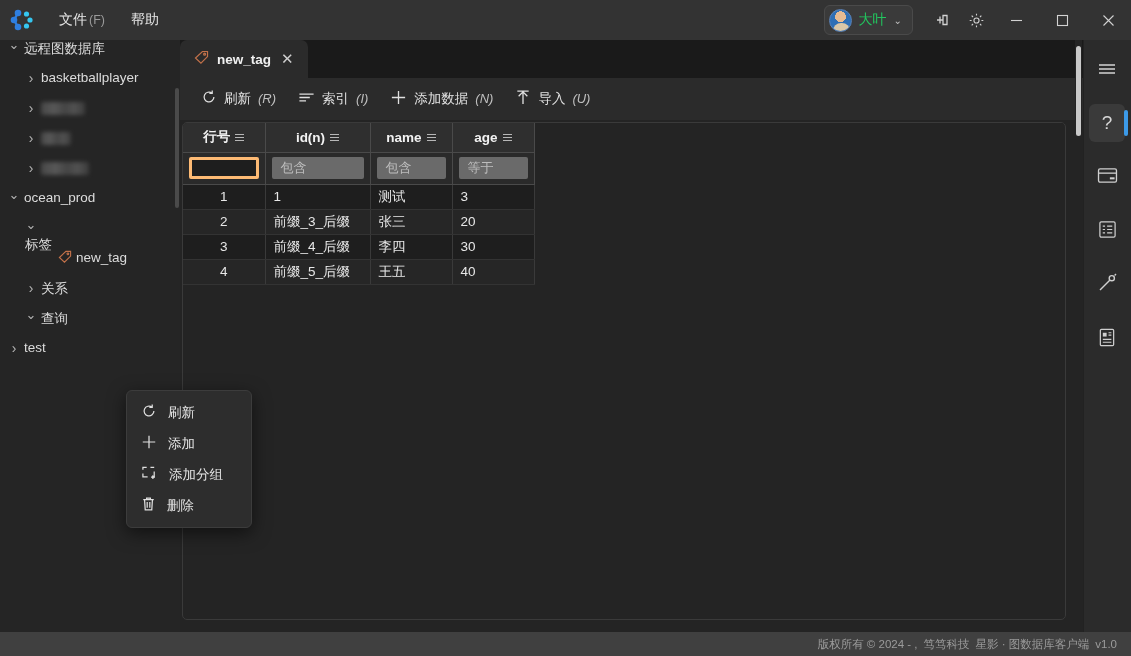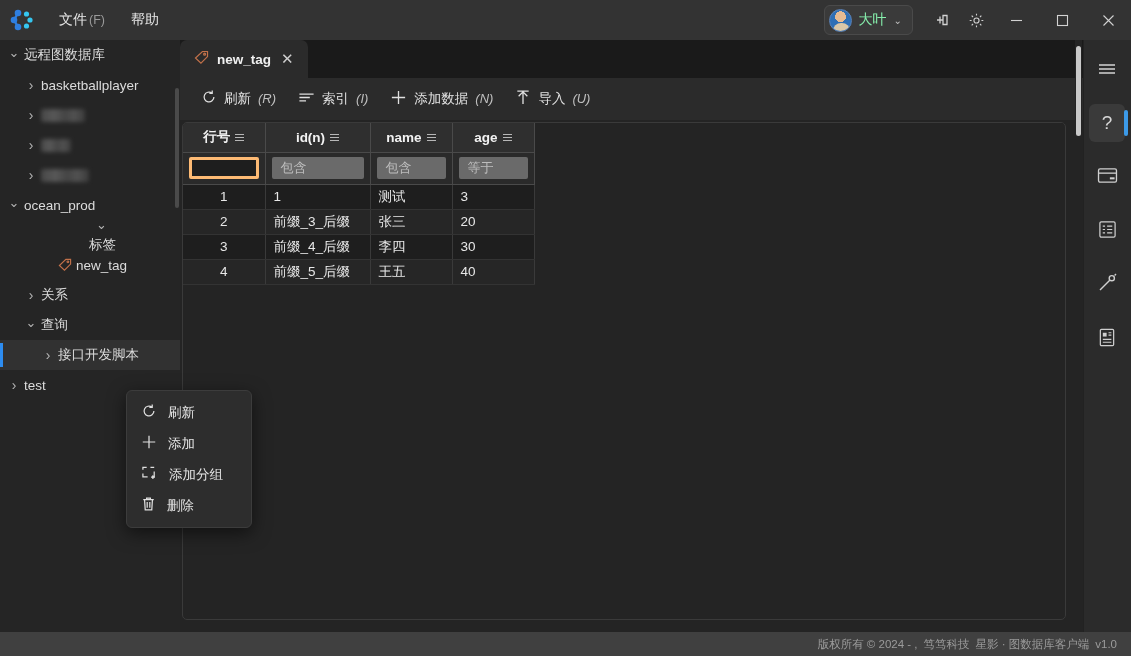--- a/index.html
+++ b/index.html
@@ -31,35 +31,35 @@
     background: #3a3a3a; border: 1px solid #4a4a4a; border-radius: 6px;
     height: 30px; padding: 0 10px 0 4px; margin-right: 12px;
   }
   .avatar {
     width: 23px; height: 23px; border-radius: 50%;
     background: radial-gradient(circle at 50% 32%, #e6bb93 0 30%, #2f6fb5 31% 100%);
     border: 1px solid #5a82b8; overflow:hidden; position: relative;
   }
   .avatar:after{ content:""; position:absolute; left:3px; bottom:0; width:17px; height:8px;
     background:#d9c7a8; border-radius:8px 8px 0 0;}
-  .user-name { font-size: 14px; color: #86efac; }
+  .user-name { font-size: 14px; color: #22c55e; }
   .chev { font-size: 10px; color: #c0c0c0; }
   .winbtn {
     width: 34px; height: 40px; display: flex; align-items: center; justify-content: center;
     color: #d2d2d2;
   }
   .winbtn.wide { width: 46px; }
 
   
   .sidebar {
     position: absolute; left: 0; top: 40px; width: 180px; height: 592px;
     background: #252525; overflow: hidden;
   }
   .tree-row {
-    position: relative; display: flex; align-items: center; height: 30px;
+    position: relative; display: flex; align-items: flex-start; height: 30px;
     font-size: 13.5px; color: #dcdcdc; white-space: nowrap; cursor: default;
   }
   .tree-row.selected { background: #313131; }
   .tree-row.selected .selbar {
     position: absolute; left: 0; top: 3px; width: 3px; height: 24px; background: #2d8cf0;
   }
   .caret { width: 16px; text-align: center; font-size: 10px; color: #b5b5b5; flex: 0 0 16px; }
   .caret.down:before { content: "\2304"; position: relative; top: -3px; font-size: 13px; }
   .caret.right:before { content: "\203A"; font-size: 14px; }
   .tree-label { margin-left: 2px; }
@@ -285,25 +285,20 @@
           </span>
           <span class="tree-label">new_tag</span>
         </div>
         <div class="tree-row" style="padding-left: 23px;">
           <span class="caret right"></span>
           <span class="tree-label">关系</span>
         </div>
         <div class="tree-row" style="padding-left: 23px;">
           <span class="caret down"></span>
           <span class="tree-label">查询</span>
-        </div>
-        <div class="tree-row selected" style="padding-left: 40px;">
-          <span class="selbar"></span>
-          <span class="caret right"></span>
-          <span class="tree-label">接口开发脚本</span>
         </div>
         <div class="tree-row" style="padding-left: 6px;">
           <span class="caret right"></span>
           <span class="tree-label">test</span>
         </div>
       </div>
     <div class="sb-scroll"></div>
   </div>
   <div class="vline"></div>
 

